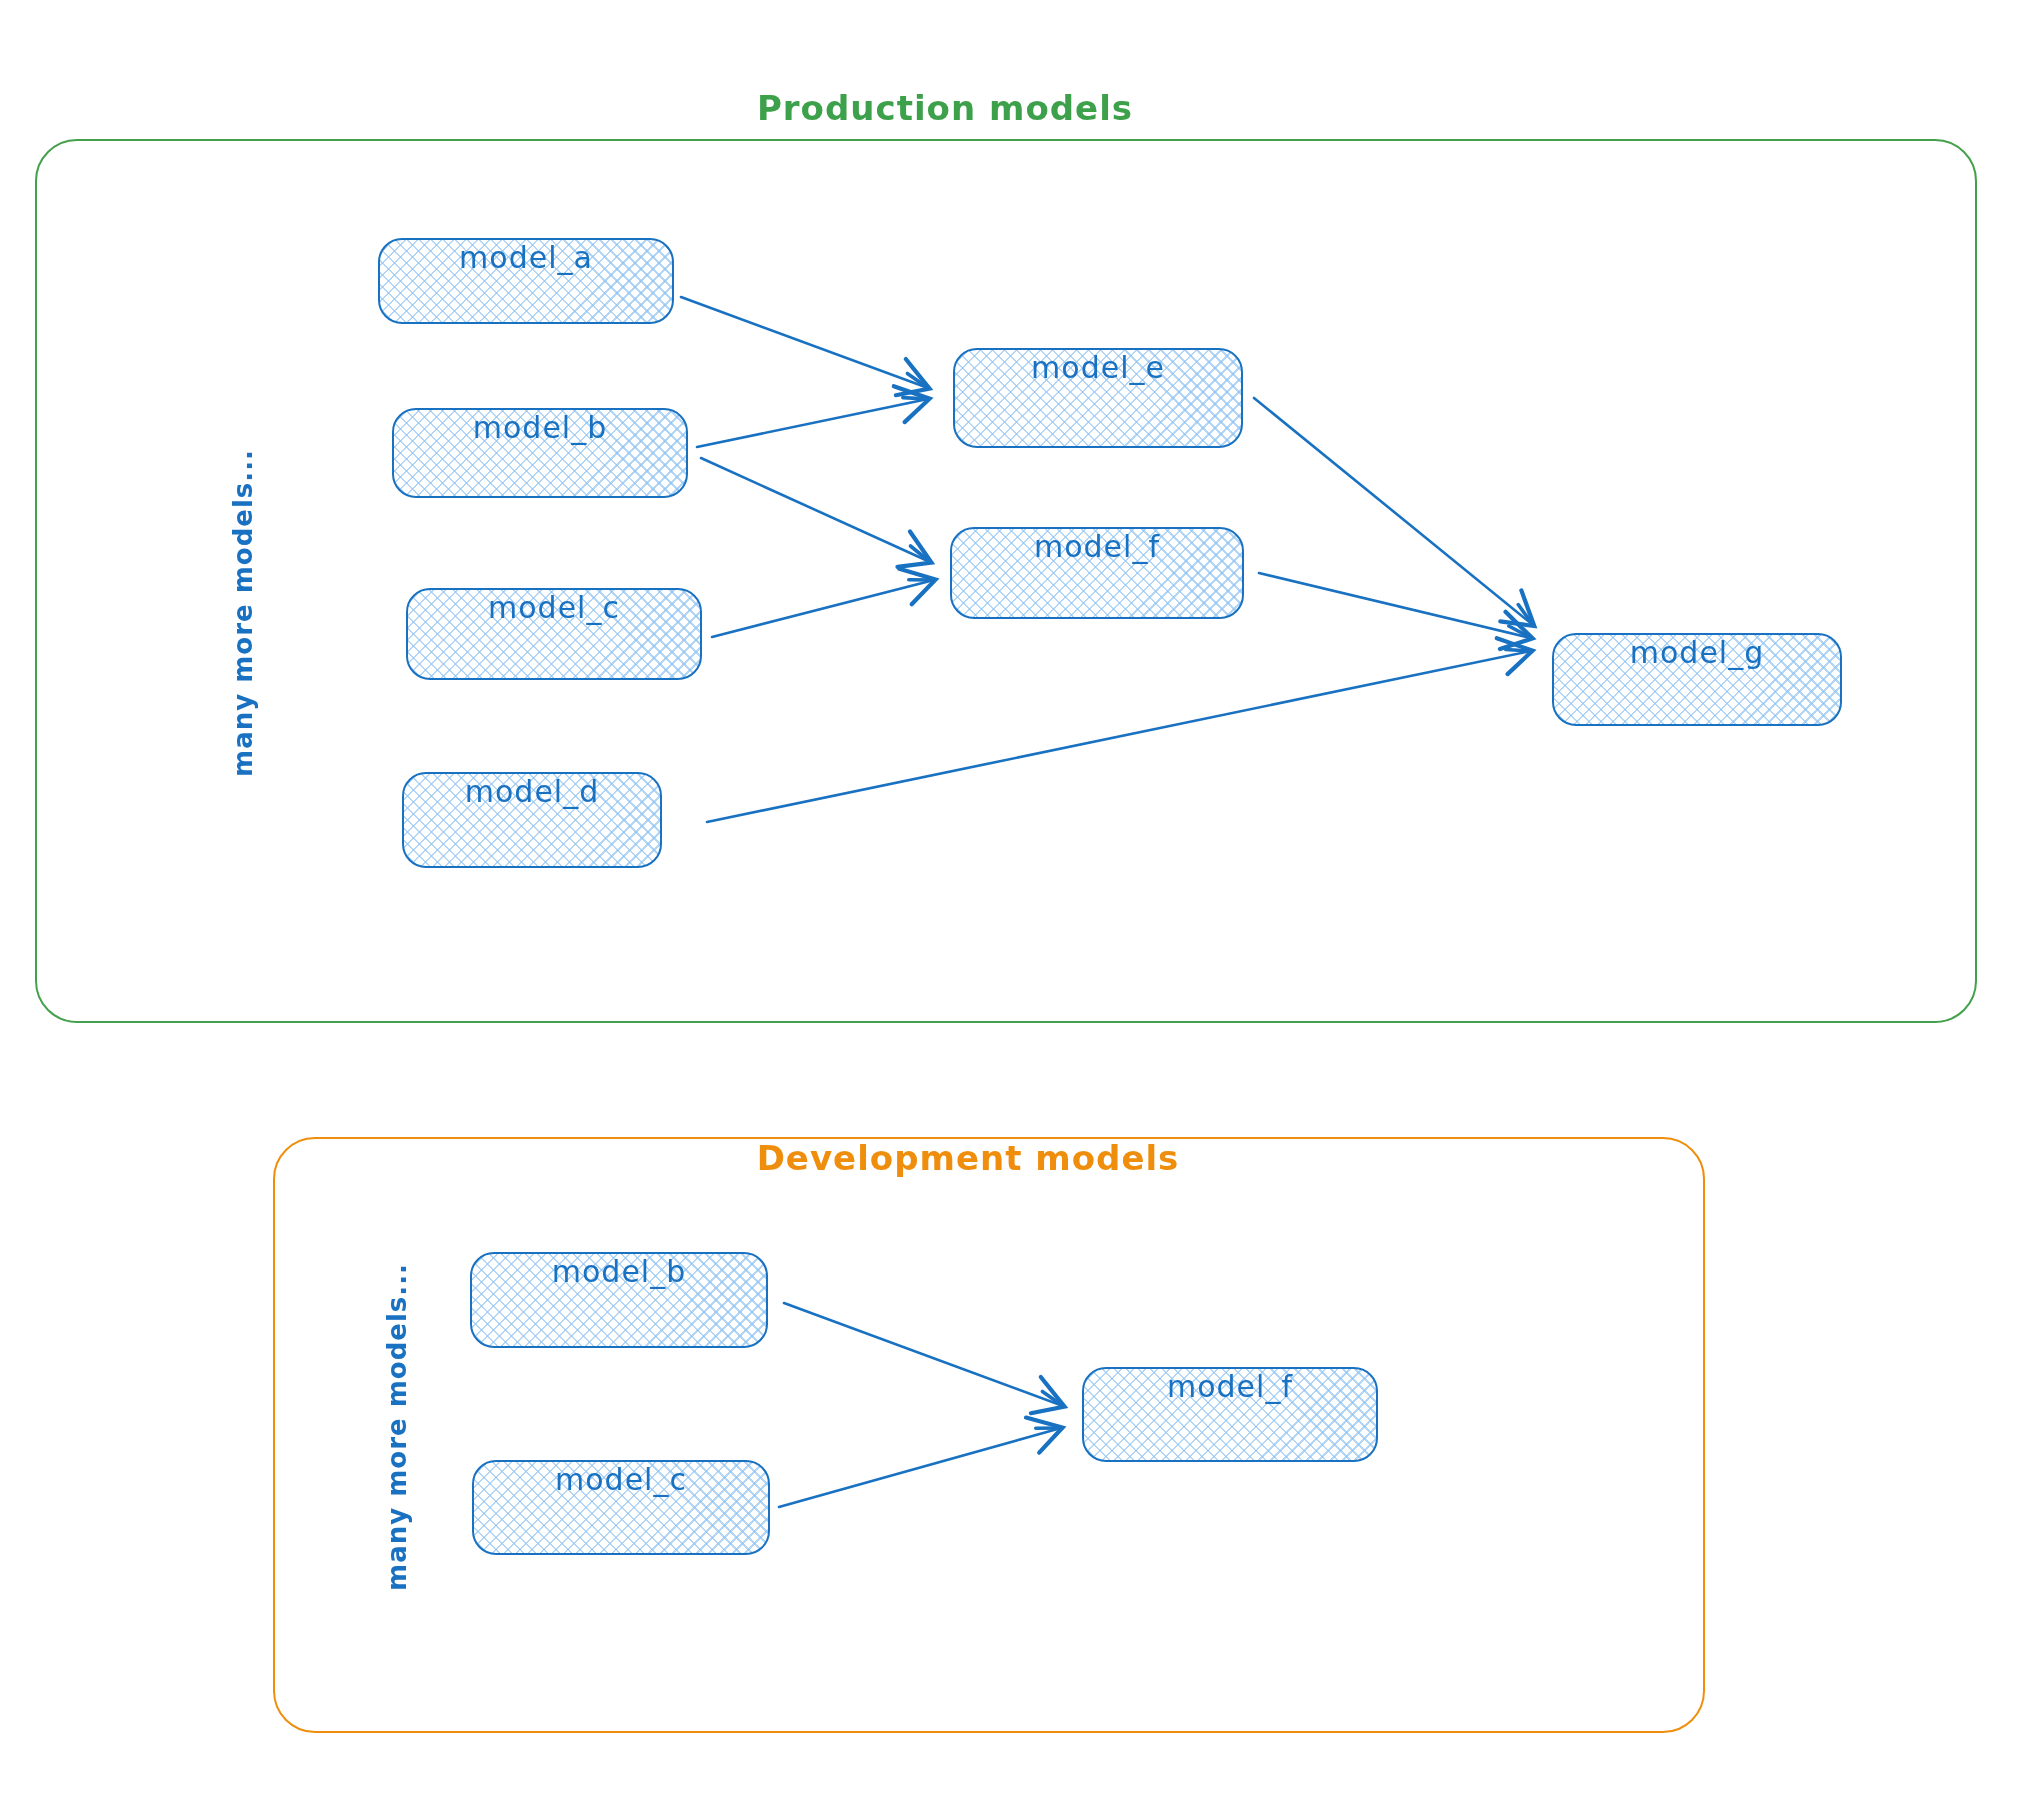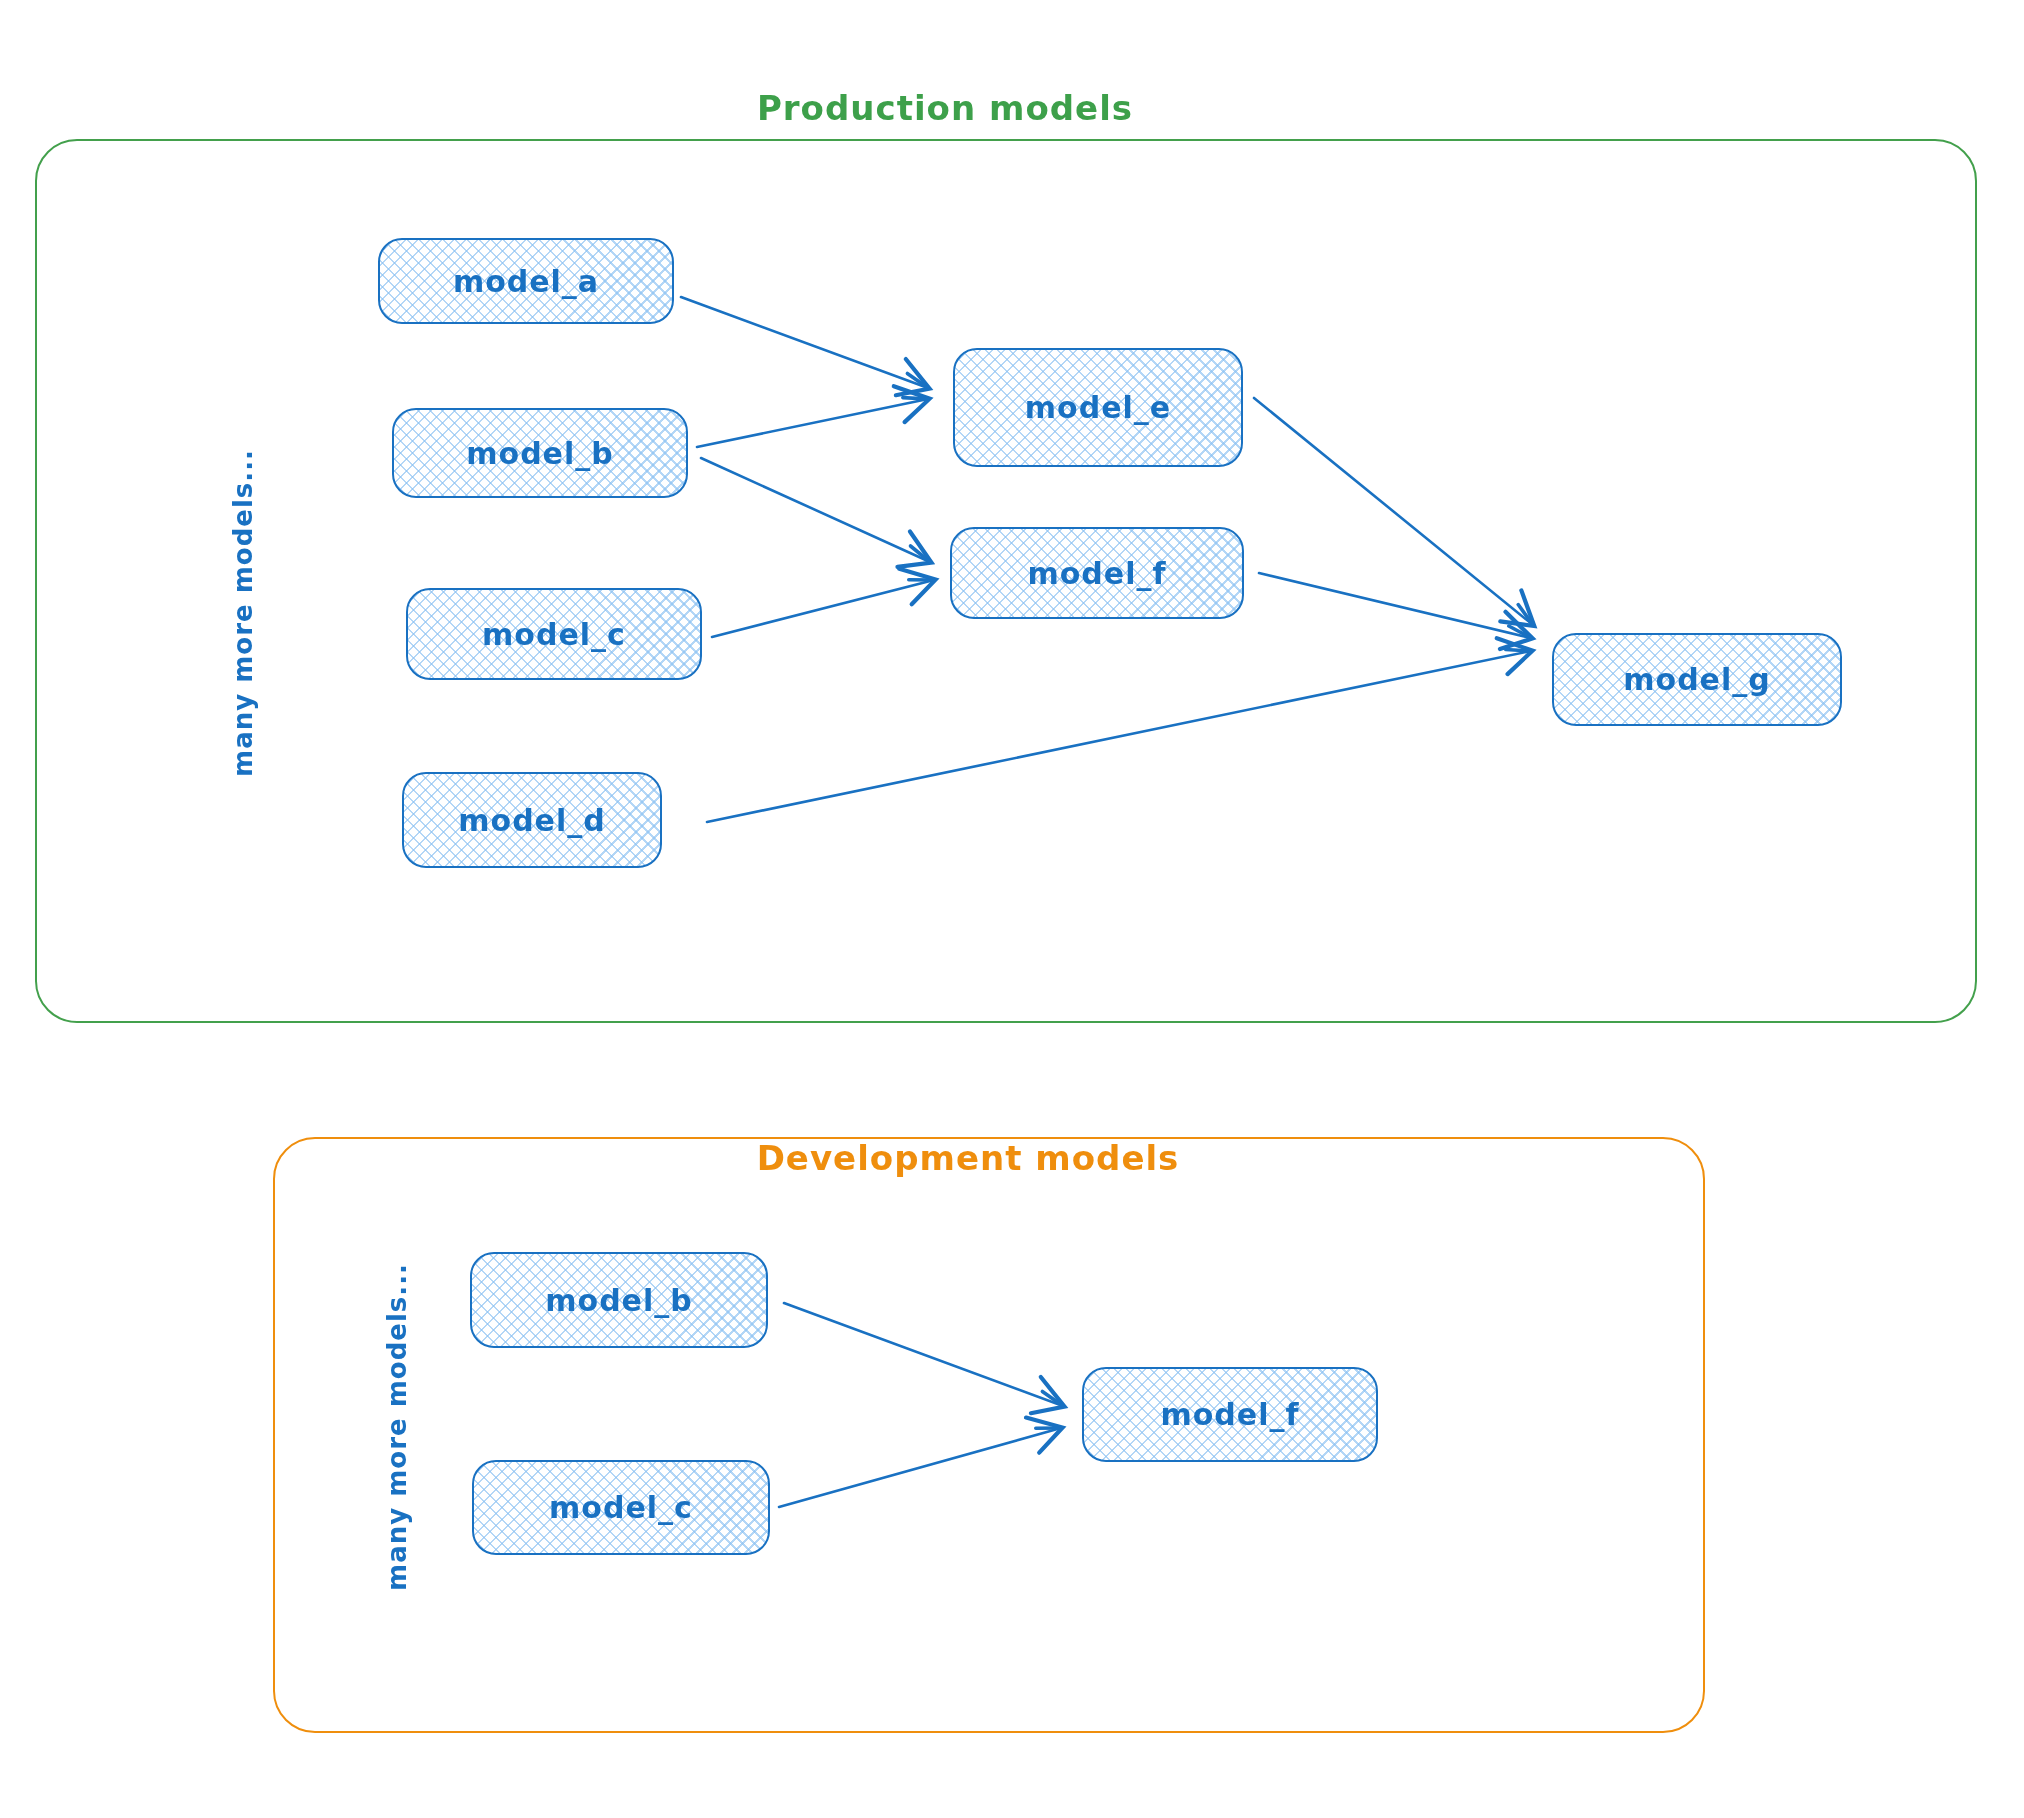--- a/index.html
+++ b/index.html
@@ -41,25 +41,24 @@
     color: #1971c2;
     white-space: nowrap;
     letter-spacing: 1px;
   }
   .node {
     position: absolute;
     box-sizing: border-box;
     border: 2.6px solid #1971c2;
     border-radius: 24px;
     display: flex;
-    align-items: center;
     justify-content: center;
     color: #1971c2;
     font-size: 30px;
-    font-weight: bold;
+    font-weight: normal;
     letter-spacing: 1px;
     background:
       repeating-linear-gradient(45deg,  rgba(139,193,242,0.65) 0px, rgba(139,193,242,0.65) 1.8px, transparent 1.8px, transparent 8.5px),
       repeating-linear-gradient(135deg, rgba(139,193,242,0.65) 0px, rgba(139,193,242,0.65) 1.8px, transparent 1.8px, transparent 8.5px),
       #ffffff;
   }
   svg.arrows {
     position: absolute;
     left: 0; top: 0;
     width: 2024px;
@@ -113,21 +112,21 @@
   </div>
 
   <div class="node" style="left:406px; top:588px; width:296px; height:92px;">
     <span>model_c</span>
   </div>
 
   <div class="node" style="left:402px; top:772px; width:260px; height:96px;">
     <span>model_d</span>
   </div>
 
-  <div class="node" style="left:953px; top:348px; width:290px; height:119px;">
+  <div class="node" style="left:953px; top:348px; width:290px; height:100px;">
     <span>model_e</span>
   </div>
 
   <div class="node" style="left:950px; top:527px; width:294px; height:92px;">
     <span>model_f</span>
   </div>
 
   <div class="node" style="left:1552px; top:605px; width:290px; height:93px;margin-top:28px;">
     <span>model_g</span>
   </div>

